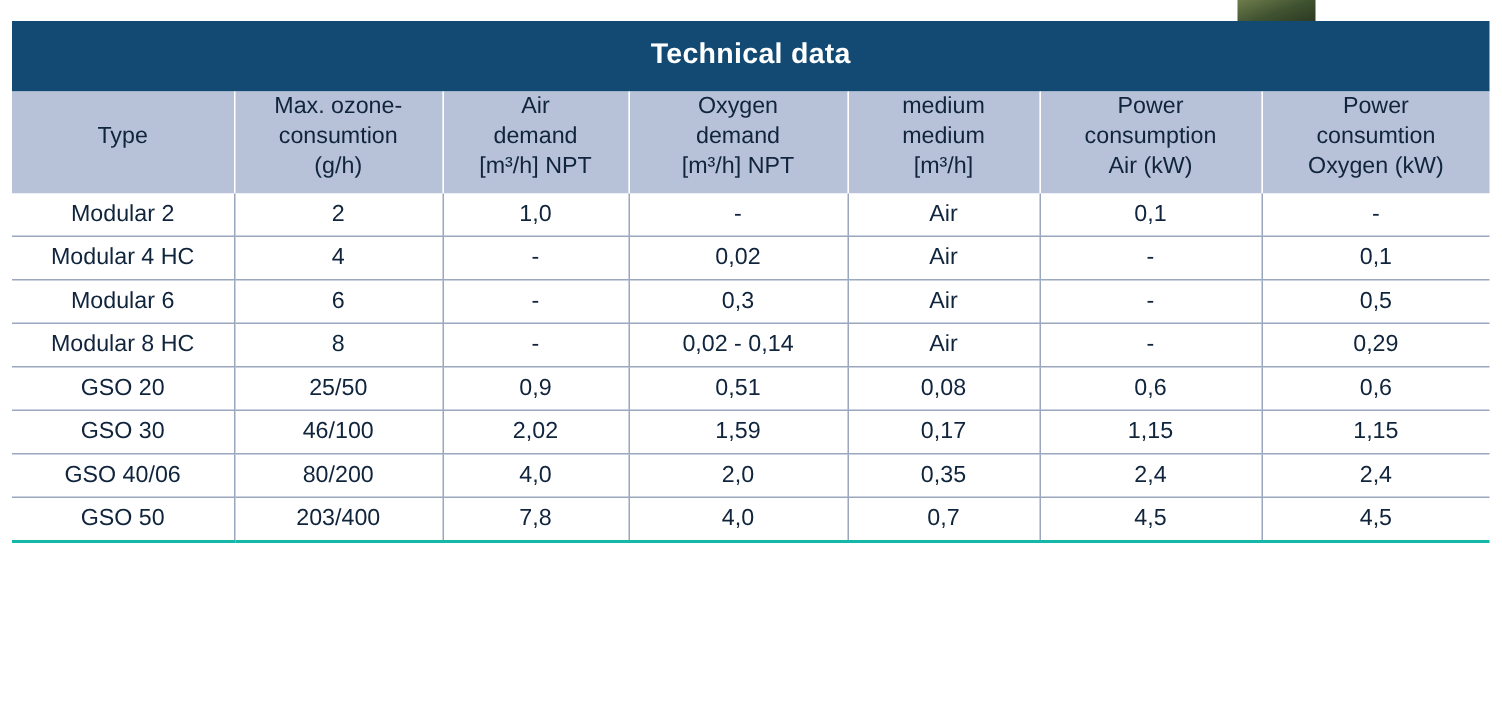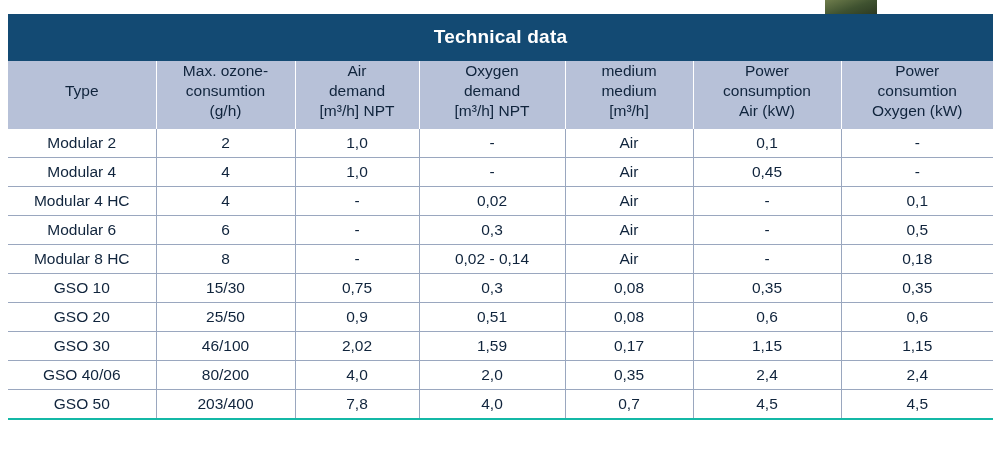--- a/index.html
+++ b/index.html
@@ -137,29 +137,20 @@
       <tr>
         <td class="typecell">Modular 2</td>
         <td>2</td>
         <td>1,0</td>
         <td>-</td>
         <td>Air</td>
         <td>0,1</td>
         <td>-</td>
       </tr>
       <tr>
-        <td class="typecell">Modular 4</td>
-        <td>4</td>
-        <td>1,0</td>
-        <td>-</td>
-        <td>Air</td>
-        <td>0,45</td>
-        <td>-</td>
-      </tr>
-      <tr>
         <td class="typecell">Modular 4 HC</td>
         <td>4</td>
         <td>-</td>
         <td>0,02</td>
         <td>Air</td>
         <td>-</td>
         <td>0,1</td>
       </tr>
       <tr>
         <td class="typecell">Modular 6</td>
@@ -170,30 +161,21 @@
         <td>-</td>
         <td>0,5</td>
       </tr>
       <tr>
         <td class="typecell">Modular 8 HC</td>
         <td>8</td>
         <td>-</td>
         <td>0,02 - 0,14</td>
         <td>Air</td>
         <td>-</td>
-        <td>0,18</td>
-      </tr>
-      <tr>
-        <td class="typecell">GSO 10</td>
-        <td>15/30</td>
-        <td>0,75</td>
-        <td>0,3</td>
-        <td>0,08</td>
-        <td>0,35</td>
-        <td>0,35</td>
+        <td>0,29</td>
       </tr>
       <tr>
         <td class="typecell">GSO 20</td>
         <td>25/50</td>
         <td>0,9</td>
         <td>0,51</td>
         <td>0,08</td>
         <td>0,6</td>
         <td>0,6</td>
       </tr>

